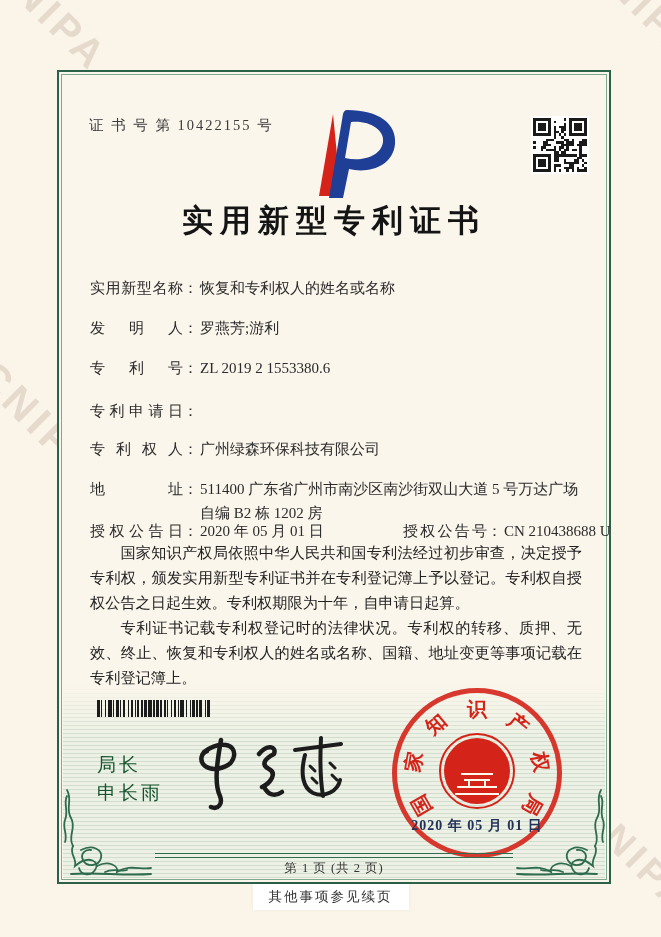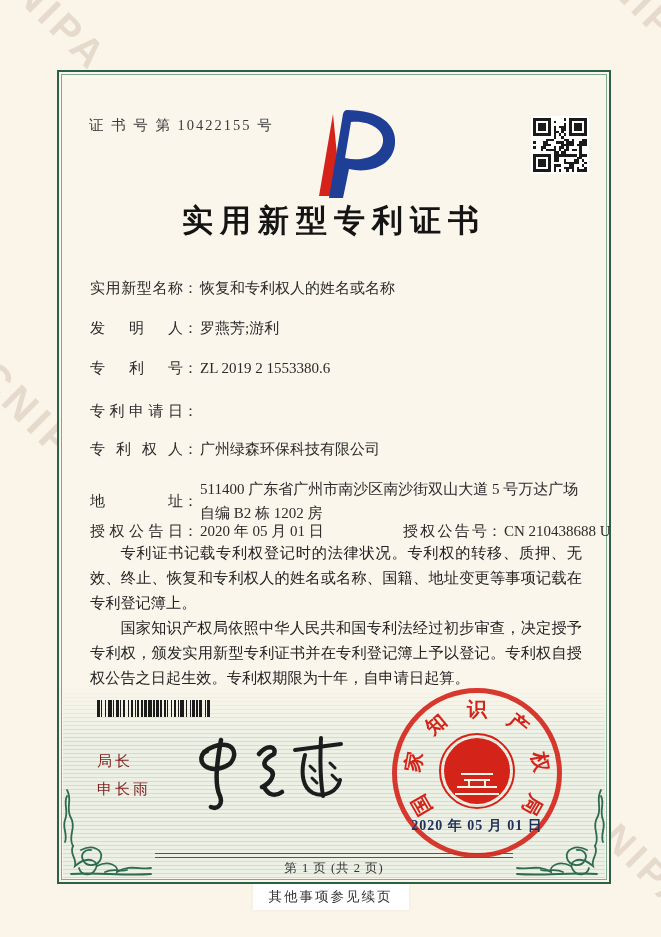--- a/index.html
+++ b/index.html
@@ -46,37 +46,37 @@
     position:absolute;left:30px;top:44px;font-size:14.5px;color:#3b3b3b;letter-spacing:2px;
   }
   .qr{position:absolute;left:472px;top:44px;width:58px;height:58px;background:#fff;padding:2px;box-sizing:border-box;}
   .qr svg{display:block;width:100%;height:100%;}
   .logo{position:absolute;left:198px;top:36px;width:156px;height:96px;}
   .title{
     position:absolute;left:0;top:128px;width:100%;text-align:center;
     font-size:31px;font-weight:bold;letter-spacing:7px;color:#141414;font-family:Liberation Mono, monospace;
   }
   
-  .row{position:absolute;left:31px;display:flex;font-size:15px;color:#2b2b2b;line-height:24px;align-items:center;}
+  .row{position:absolute;left:31px;display:flex;font-size:15px;color:#2b2b2b;line-height:24px;}
   .lbl{width:93px;flex:none;text-align:justify;text-align-last:justify;}
   .colon{flex:none;width:17px;}
   .val{white-space:nowrap;}
   .val.wrap{white-space:normal;width:385px;}
   .lbl2{width:84px;flex:none;text-align:justify;text-align-last:justify;margin-left:38px;}
   .val1{width:165px;flex:none;}
   
   .paras{position:absolute;left:31px;top:468px;width:492px;font-size:15.2px;line-height:25px;color:#222;}
   .paras p{margin:0;text-indent:2em;text-align:justify;}
   
   .barcode{position:absolute;left:38px;top:628px;height:17px;display:flex;}
   .barcode i{display:block;height:100%;}
   .sig-title,.sig-name{
     position:absolute;left:38px;
     font-family:"Liberation Sans","DejaVu Sans",sans-serif;
-    font-size:15px;color:#7f1d1d;letter-spacing:3px;
+    font-size:19px;color:#14532d;letter-spacing:3px;
   }
   .sig-title{top:680px;}
   .sig-name{top:708px;}
   .signature{position:absolute;left:132px;top:658px;width:170px;height:92px;}
   
   .seal{
     position:absolute;left:333px;top:616px;width:170px;height:170px;
     border:5px solid rgba(212,36,26,0.9);border-radius:50%;box-sizing:border-box;
   }
   .seal .ring-char{
@@ -314,22 +314,22 @@
   <div class="row" style="top:447px">
     <span class="lbl">授权公告日</span>
       <span class="colon">：</span>
     <span class="val val1">2020 年 05 月 01 日</span>
     <span class="lbl2">授权公告号</span>
       <span class="colon">：</span>
     <span class="val">CN 210438688 U</span>
   </div>
 
   <div class="paras">
+    <p>国家知识产权局依照中华人民共和国专利法经过初步审查，决定授予专利权，颁发实用新型专利证书并在专利登记簿上予以登记。专利权自授权公告之日起生效。专利权期限为十年，自申请日起算。</p>
     <p>专利证书记载专利权登记时的法律状况。专利权的转移、质押、无效、终止、恢复和专利权人的姓名或名称、国籍、地址变更等事项记载在专利登记簿上。</p>
-    <p>国家知识产权局依照中华人民共和国专利法经过初步审查，决定授予专利权，颁发实用新型专利证书并在专利登记簿上予以登记。专利权自授权公告之日起生效。专利权期限为十年，自申请日起算。</p>
   </div>
 
   <div class="barcode" id="barcode">
       <i style="width: 2.7px; background: rgb(27, 27, 27);"></i>
       <i style="width: 1.35px; background: transparent;"></i>
       <i style="width: 1.35px; background: rgb(27, 27, 27);"></i>
       <i style="width: 2.7px; background: transparent;"></i>
       <i style="width: 1.35px; background: rgb(27, 27, 27);"></i>
       <i style="width: 1.35px; background: transparent;"></i>
       <i style="width: 4.05px; background: rgb(27, 27, 27);"></i>

